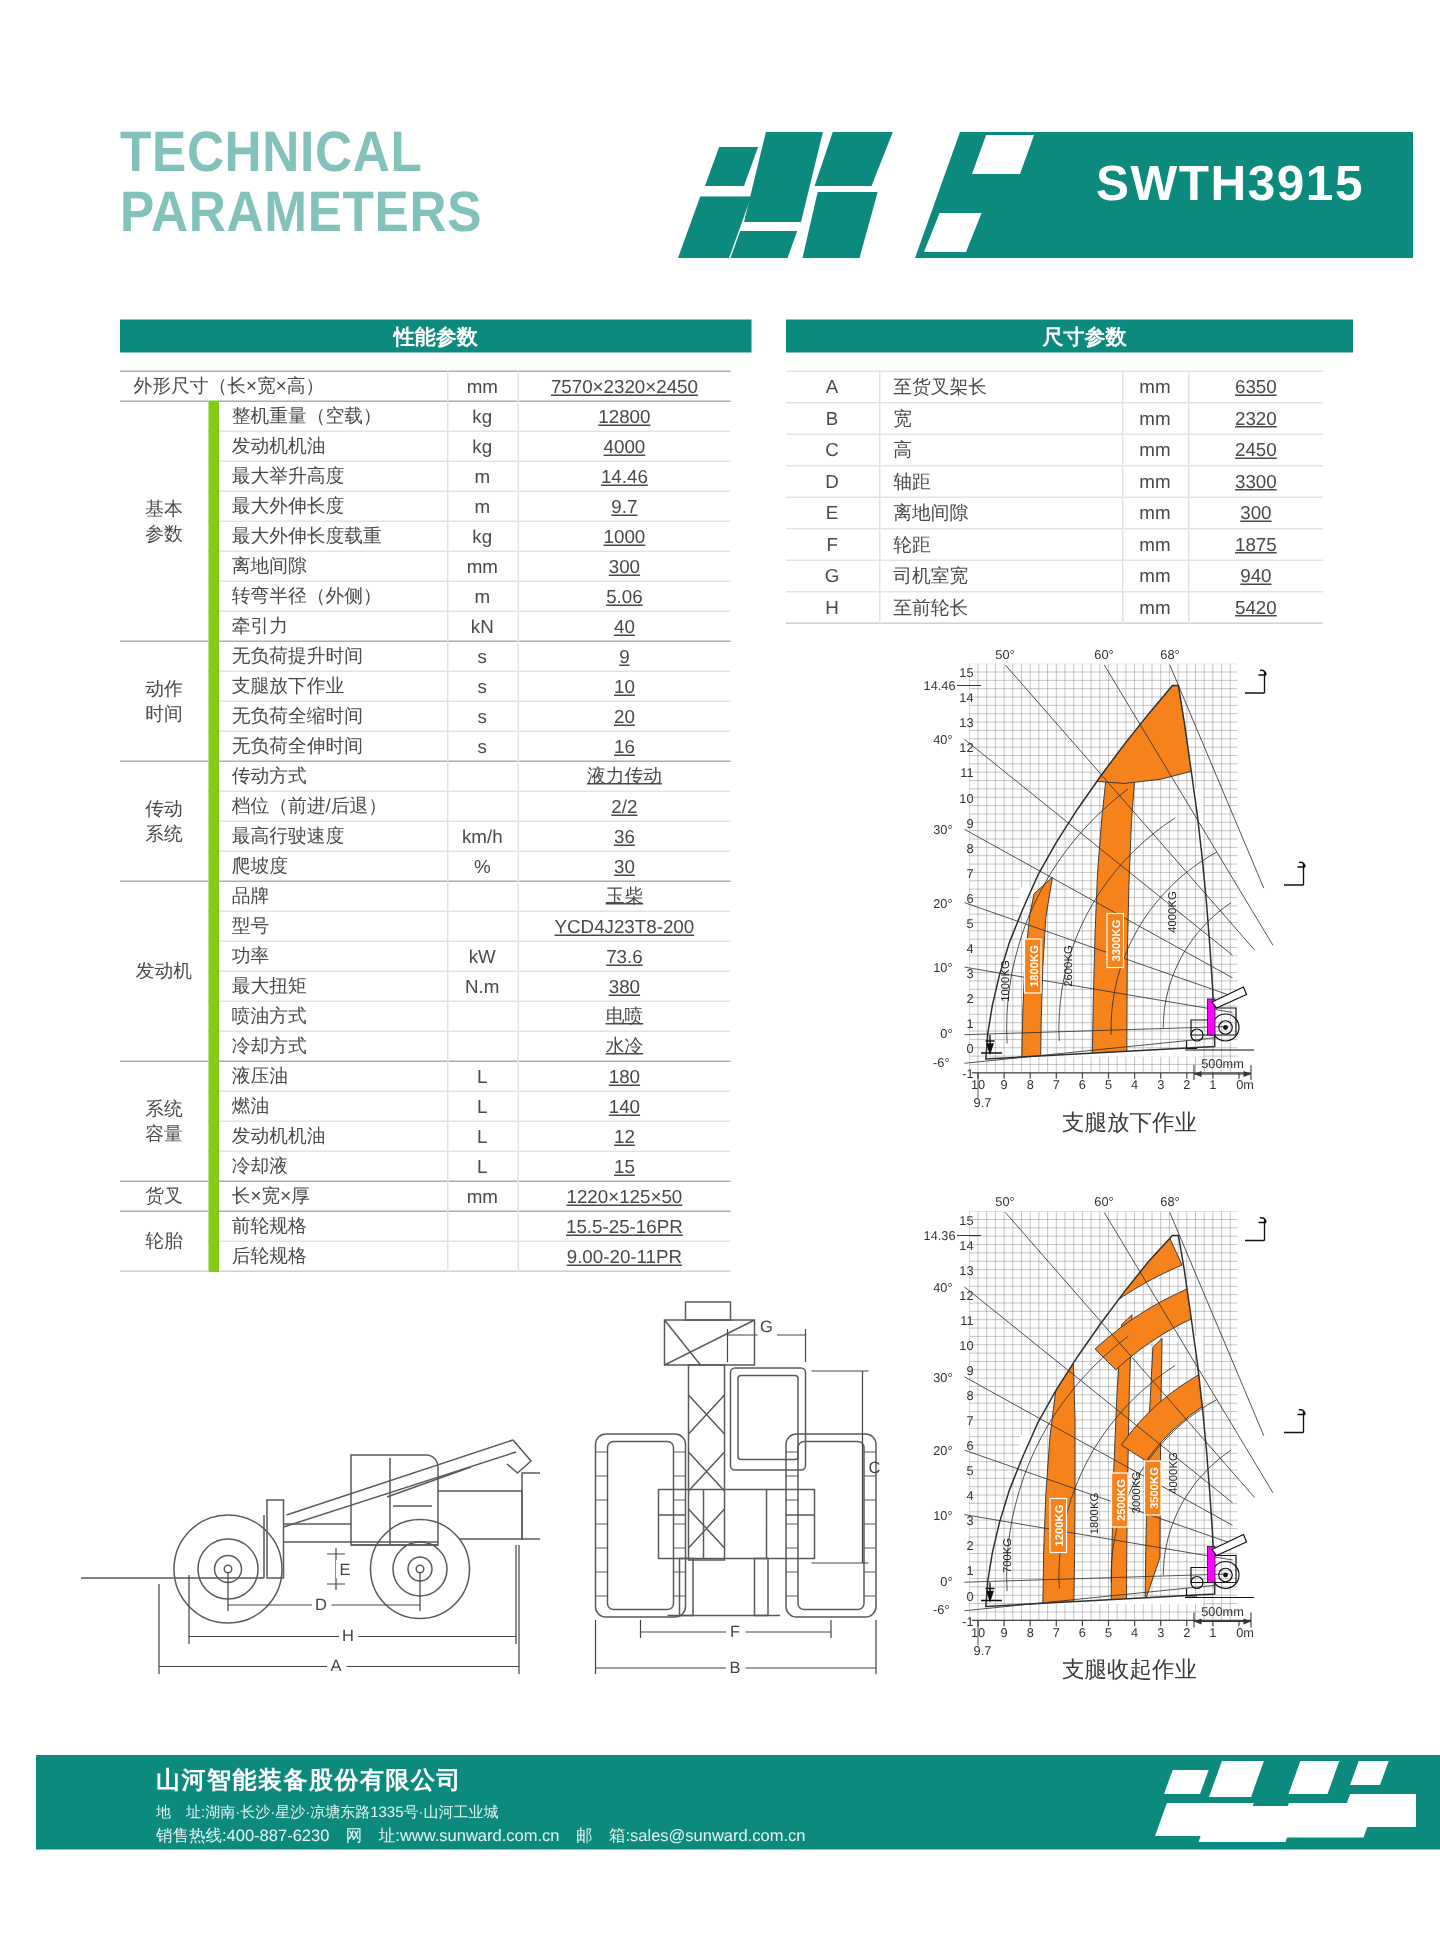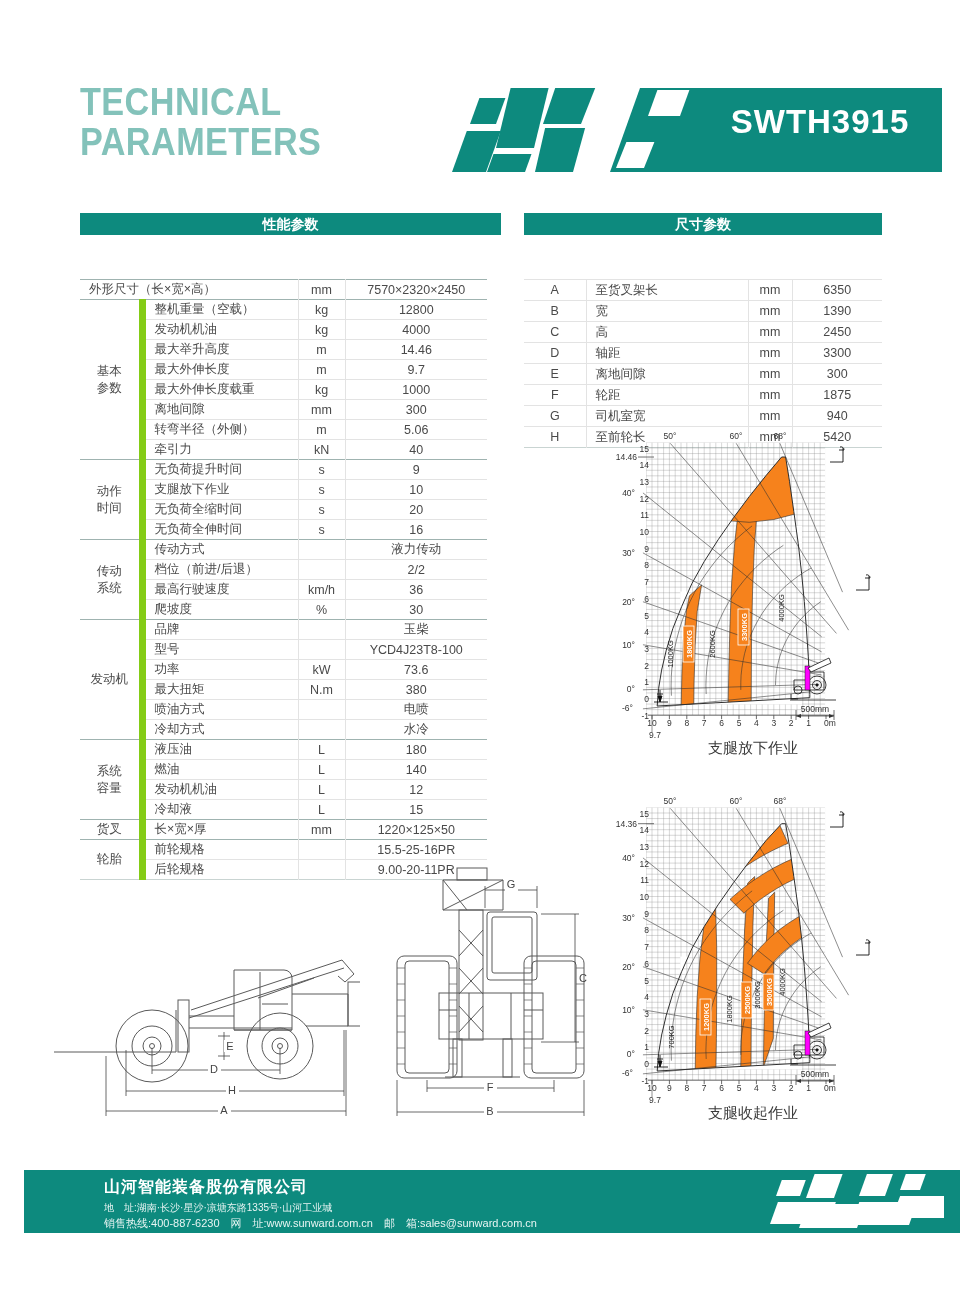--- a/index.html
+++ b/index.html
@@ -8,24 +8,24 @@
   
   .title{position:absolute;left:80px;top:82px;font-size:38px;line-height:40px;font-weight:bold;
          color:#83C2BA;letter-spacing:.5px;transform:scaleX(.9);transform-origin:left top;white-space:pre-line;}
   .model{position:absolute;left:675px;top:103px;width:290px;text-align:center;font-size:33px;
          font-weight:bold;color:#fff;letter-spacing:1px;}
   .deco{position:absolute;}
   
   .tbar{position:absolute;height:22px;background:#0D8A7E;color:#fff;font-size:14px;font-weight:bold;
         text-align:center;line-height:22px;}
   table.spec{position:absolute;border-collapse:collapse;table-layout:fixed;font-size:12.5px;color:#4a4a4a;
-        border-top:1px solid #c9d4d2;border-bottom:1px solid #c9d4d2;background:#fff;margin-top:32px;}
+        border-top:1px solid #c9d4d2;border-bottom:1px solid #c9d4d2;background:#fff;}
   table.spec td{height:20px;box-sizing:border-box;padding:0 4px;border-top:1px solid #e3e3e3;
         border-right:1px solid #e3e3e3;overflow:hidden;white-space:nowrap;}
-  table.spec td:last-child{border-right:none;}
+  table.spec td:last-child{border-right:none;text-decoration:underline;}
   table.spec td.lbl{text-align:left;padding-left:9px;}
   table.spec td.ctr{text-align:center;}
   table.spec td.grp{text-align:center;white-space:pre-line;line-height:1.35;border-right:7px solid #84cc16;}
   table.spec tr.gsep td{border-top:1px solid #9fb3b0;}
   
   .chart{position:absolute;}
   .chart text{font-family:"Liberation Sans","DejaVu Sans",sans-serif;}
   
   .footer{position:absolute;left:0;top:1170px;width:960px;height:63px;background:#0D8A7E;color:#fff;margin-left:24px;}
   .f-co{position:absolute;left:80px;top:7px;font-size:16px;font-weight:bold;letter-spacing:1px;}
@@ -51,21 +51,21 @@
       <polygon points="200,4 502,4 502,88 170,88"></polygon>
     </g>
     <g fill="#ffffff">
       <polygon points="217.4,6 249.4,6 240,32 208,32"></polygon>
       <polygon points="186.4,58 214.4,58 204,84 176,84"></polygon>
     </g>
   </svg>
   <div class="model">SWTH3915</div>
 
   <div class="tbar" style="left:80px;top:213px;width:421px;">性能参数</div>
-  <div class="tbar" style="left:524px;top:213px;width:358px;">尺寸参数</div>
+  <div class="tbar" style="left:524px;top:213px;width:358px;padding-left:20px;">尺寸参数</div>
 
   <table class="spec" id="perfTable" style="left:80px;top:247px;width:407px;">
     <colgroup>
         <col style="width:62px">
         <col style="width:156px">
         <col style="width:47px">
         <col style="width:142px">
       </colgroup>
     <tbody>
         <tr class="gsep">
@@ -161,21 +161,21 @@
         </tr>
         <tr class="gsep">
           <td class="grp" rowspan="6">发动机</td>
           <td class="lbl">品牌</td>
           <td class="ctr"></td>
           <td class="ctr">玉柴</td>
         </tr>
         <tr>
           <td class="lbl">型号</td>
           <td class="ctr"></td>
-          <td class="ctr">YCD4J23T8-100</td>
+          <td class="ctr">YCD4J23T8-200</td>
         </tr>
         <tr>
           <td class="lbl">功率</td>
           <td class="ctr">kW</td>
           <td class="ctr">73.6</td>
         </tr>
         <tr>
           <td class="lbl">最大扭矩</td>
           <td class="ctr">N.m</td>
           <td class="ctr">380</td>
@@ -242,21 +242,21 @@
         <tr style="height: 21px;">
           <td class="ctr">A</td>
           <td class="lbl">至货叉架长</td>
           <td class="ctr">mm</td>
           <td class="ctr">6350</td>
         </tr>
         <tr style="height: 21px;">
           <td class="ctr">B</td>
           <td class="lbl">宽</td>
           <td class="ctr">mm</td>
-          <td class="ctr">1390</td>
+          <td class="ctr">2320</td>
         </tr>
         <tr style="height: 21px;">
           <td class="ctr">C</td>
           <td class="lbl">高</td>
           <td class="ctr">mm</td>
           <td class="ctr">2450</td>
         </tr>
         <tr style="height: 21px;">
           <td class="ctr">D</td>
           <td class="lbl">轴距</td>

